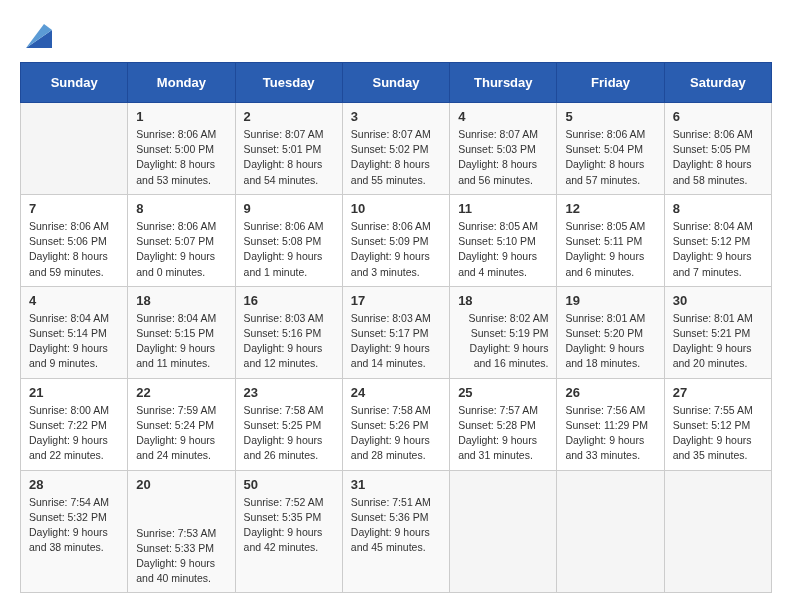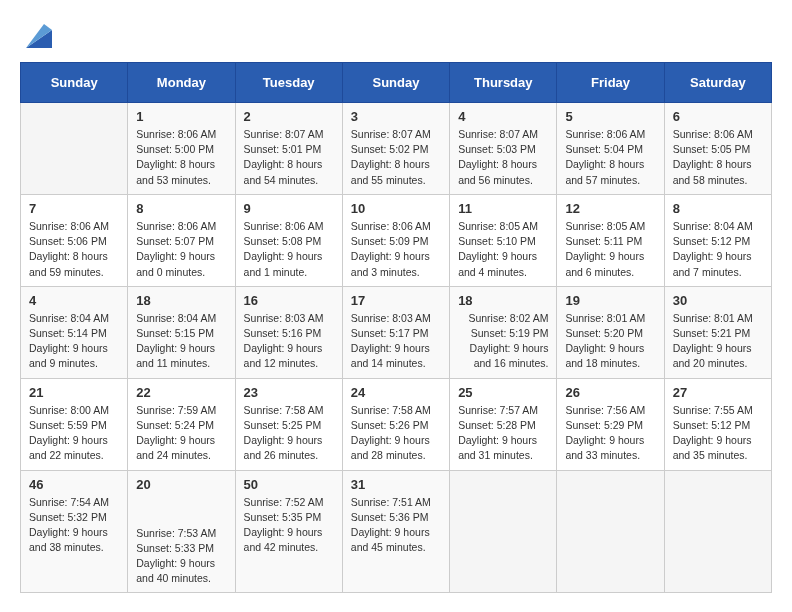--- a/index.html
+++ b/index.html
@@ -271,21 +271,21 @@
           <div class="day-info" style="white-space: pre-line;">Sunrise: 8:01 AM
 Sunset: 5:21 PM
 Daylight: 9 hours
 and 20 minutes.</div>
         </td>
       </tr>
       <tr>
         <td>
           <span class="day-number">21</span>
           <div class="day-info" style="white-space: pre-line;">Sunrise: 8:00 AM
-Sunset: 5:59 PM
+Sunset: 7:22 PM
 Daylight: 9 hours
 and 22 minutes.</div>
         </td>
         <td>
           <span class="day-number">22</span>
           <div class="day-info" style="white-space: pre-line;">Sunrise: 7:59 AM
 Sunset: 5:24 PM
 Daylight: 9 hours
 and 24 minutes.</div>
         </td>
@@ -306,35 +306,35 @@
         <td>
           <span class="day-number">25</span>
           <div class="day-info" style="white-space: pre-line;">Sunrise: 7:57 AM
 Sunset: 5:28 PM
 Daylight: 9 hours
 and 31 minutes.</div>
         </td>
         <td>
           <span class="day-number">26</span>
           <div class="day-info" style="white-space: pre-line;">Sunrise: 7:56 AM
-Sunset: 5:29 PM
+Sunset: 11:29 PM
 Daylight: 9 hours
 and 33 minutes.</div>
         </td>
         <td>
           <span class="day-number">27</span>
           <div class="day-info" style="white-space: pre-line;">Sunrise: 7:55 AM
 Sunset: 5:12 PM
 Daylight: 9 hours
 and 35 minutes.</div>
         </td>
       </tr>
       <tr>
         <td>
-          <span class="day-number">46</span>
+          <span class="day-number">28</span>
           <div class="day-info" style="white-space: pre-line;">Sunrise: 7:54 AM
 Sunset: 5:32 PM
 Daylight: 9 hours
 and 38 minutes.</div>
         </td>
         <td>
           <span class="day-number">20</span>
           <div class="day-info" style="white-space: pre-line; margin-top: 34px;">Sunrise: 7:53 AM
 Sunset: 5:33 PM
 Daylight: 9 hours

